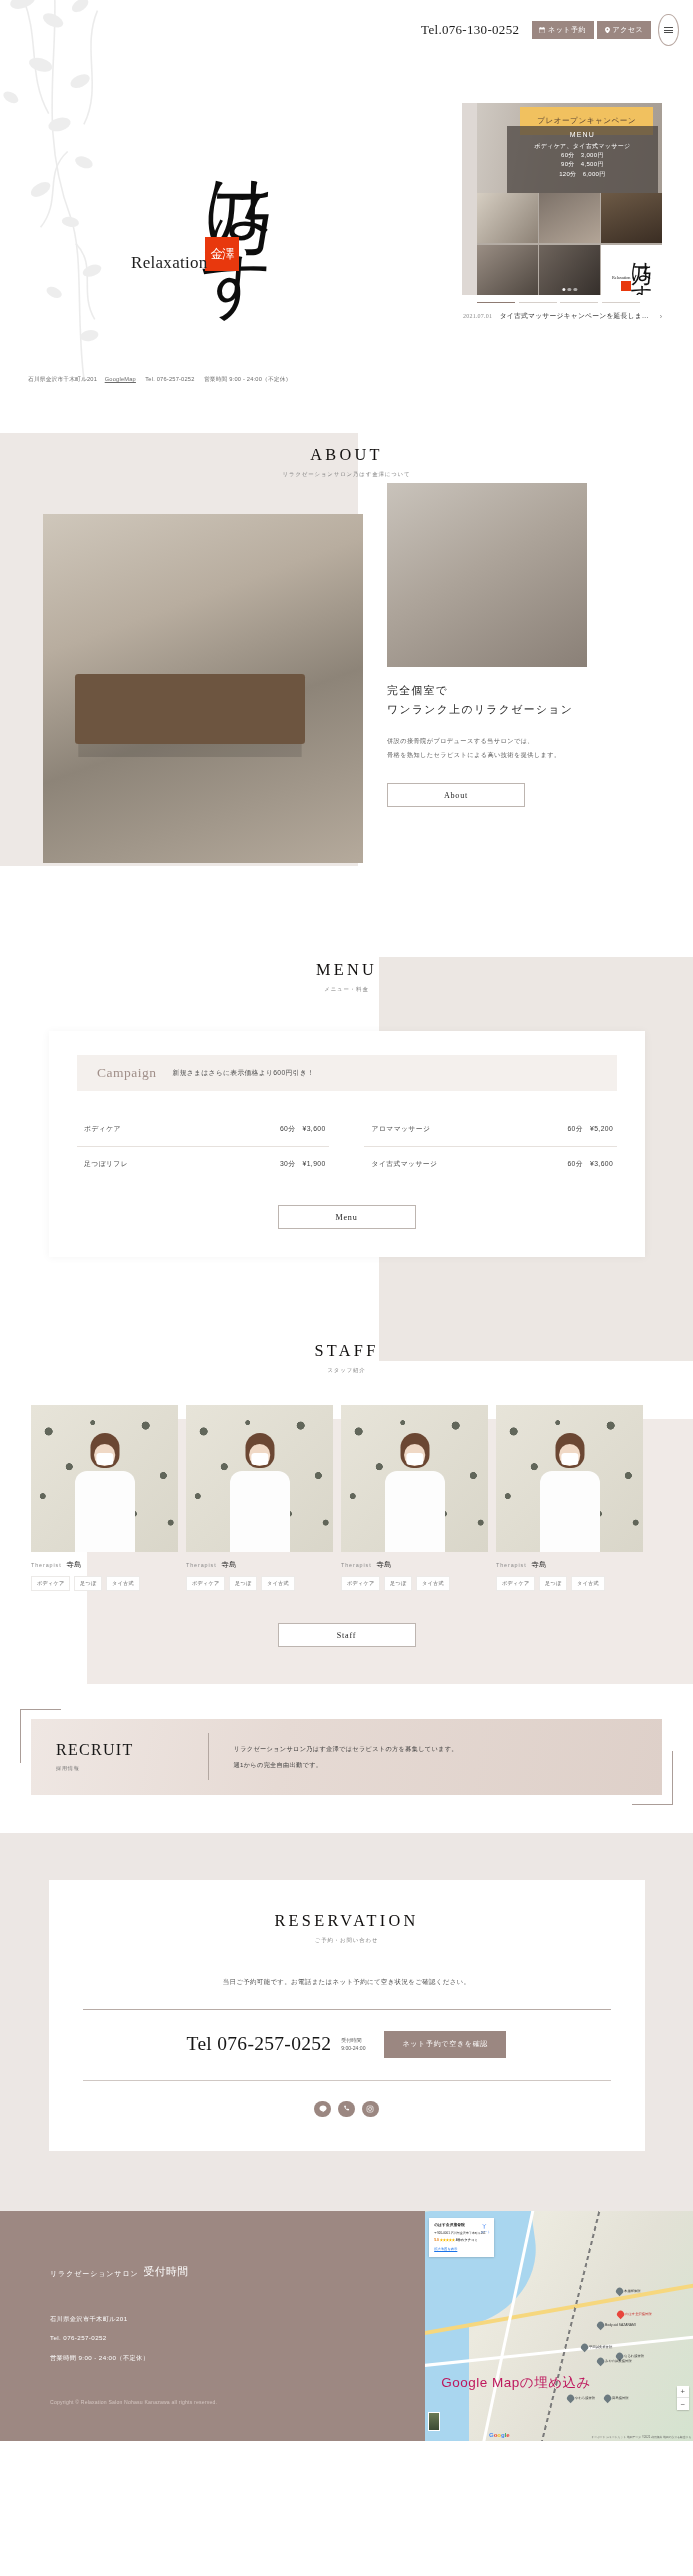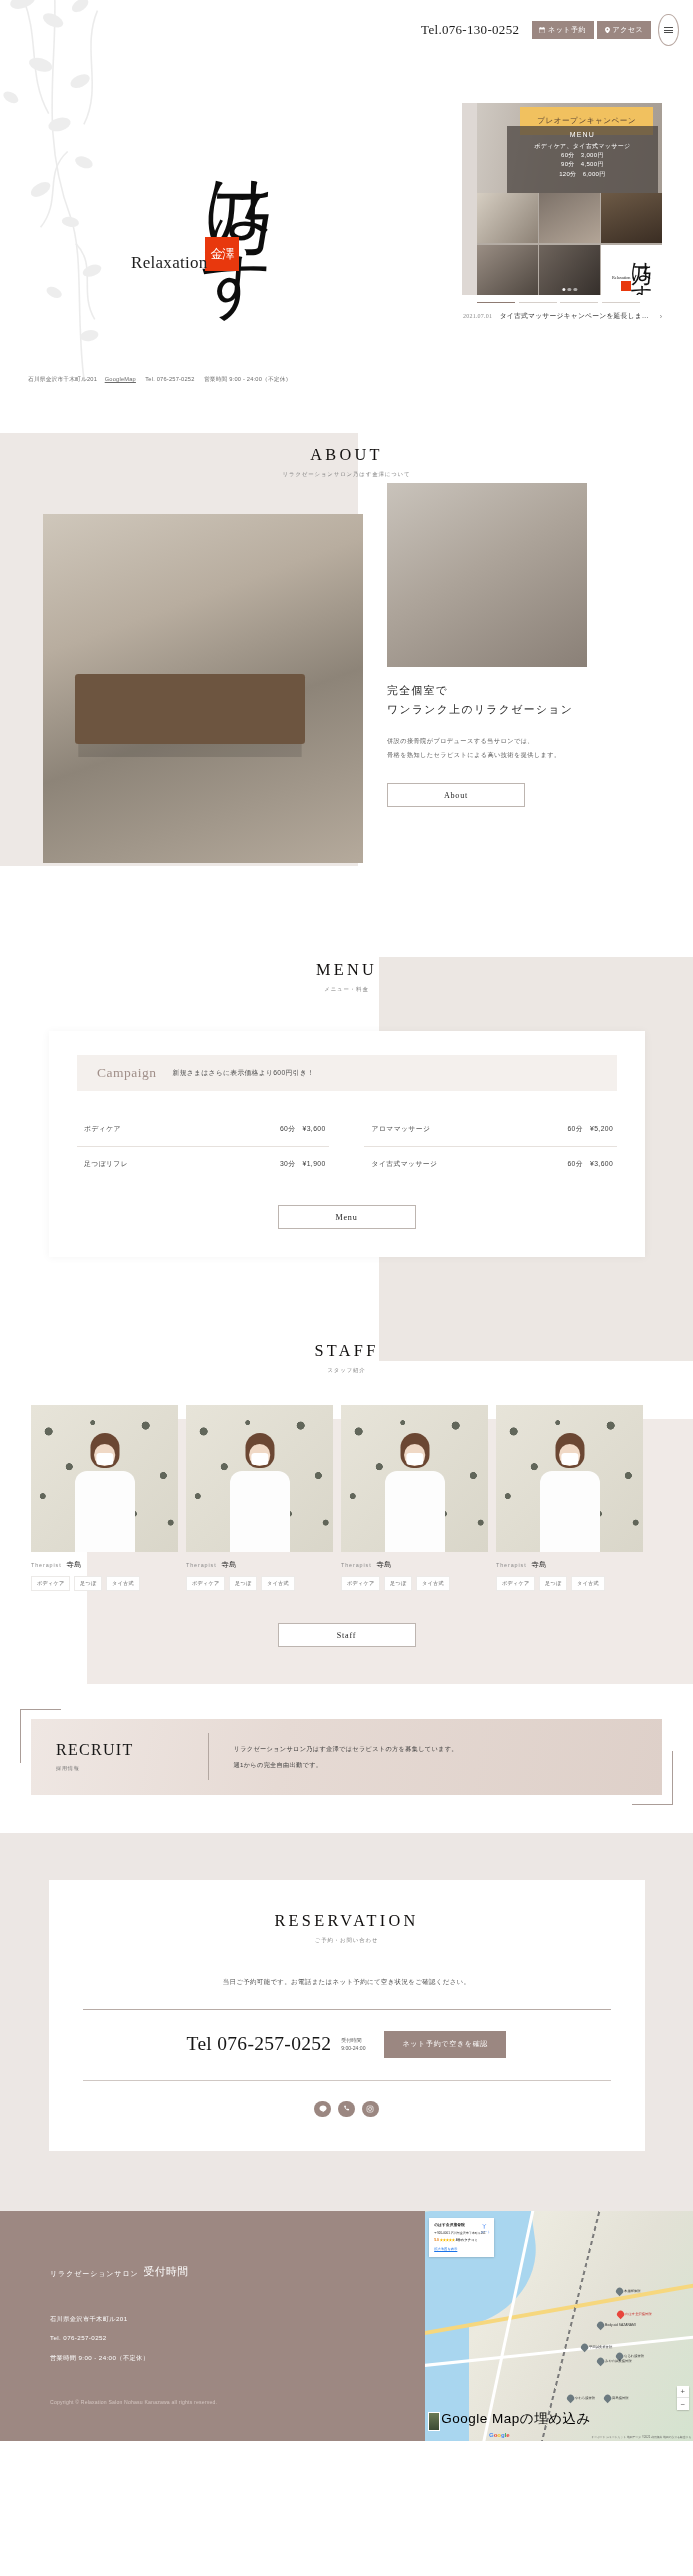--- a/index.html
+++ b/index.html
@@ -299,22 +299,22 @@
   .map-card .stars { color:#fbbc04; letter-spacing:-0.3px; }
   .map-card .rev { color:#444; }
   .map-card .lnk { color:#1a73e8; margin-top:3.3px; display:block; font-size:3.3px;}
   .pin { position:absolute; width:6.5px; height:8.7px; }
   .pin i { position:absolute; left:0; top:0; width:6.5px; height:6.5px; border-radius:50% 50% 50% 0;
            transform:rotate(-45deg); background:#6c7a80; }
   .pin.red i { background:#e8453c; }
   .pin b { position:absolute; left:8.1px; top:1.1px; font-size:3.3px; font-weight:400; color:#333; white-space:nowrap;}
   .pin.red b { color:#c5221f; }
   .map-watermark {
-    position:absolute; left:16.3px; top:163px; font-size:13.5px; color:#000000; letter-spacing:0.5px;
-    font-family:"Liberation Sans", sans-serif; white-space:nowrap;margin-top:36px;
+    position:absolute; left:16.3px; top:163px; font-size:13.5px; color:#be185d; letter-spacing:0.5px;
+    font-family:"Liberation Sans", sans-serif; white-space:nowrap;
   }
   .map-zoom { position:absolute; right:4.3px; bottom:31px; width:12px; background:#fff; box-shadow:0 0.5px 1.6px rgba(0,0,0,.3);}
   .map-zoom div { height:12px; display:flex; align-items:center; justify-content:center; font-size:7.6px; color:#555;}
   .map-zoom div:first-child { border-bottom:0.5px solid #e4e4e4; }
   .map-thumb { position:absolute; left:3.3px; bottom:9.8px; width:12px; height:19.5px;
                background:linear-gradient(#6a7a55,#3c4a33); border:1.1px solid #fff; }
   .map-google { position:absolute; left:64px; bottom:3.3px; font-family:"Liberation Sans",sans-serif;
                 font-size:6px; font-weight:bold; }
   .map-google .b{color:#4285f4}.map-google .r{color:#ea4335}.map-google .y{color:#fbbc05}
   .map-google .g{color:#34a853}

